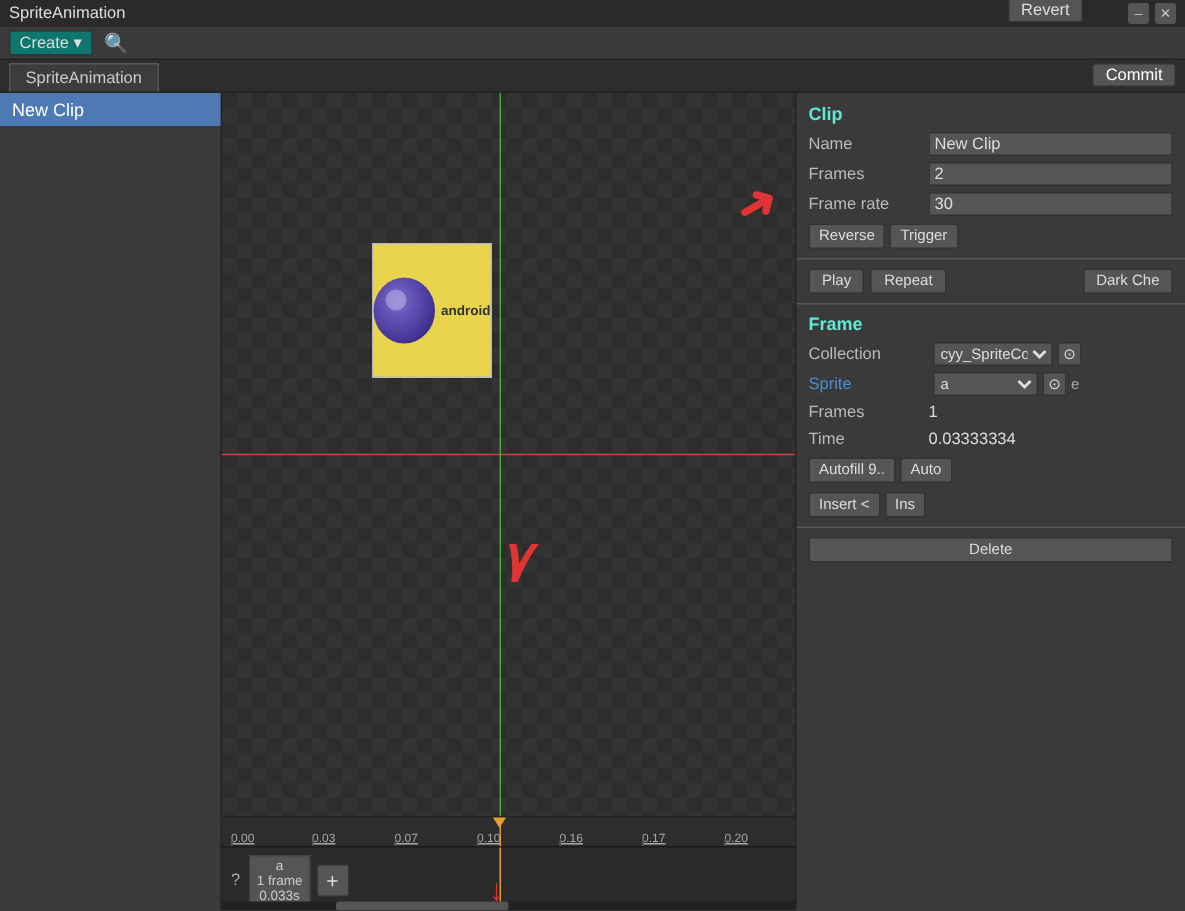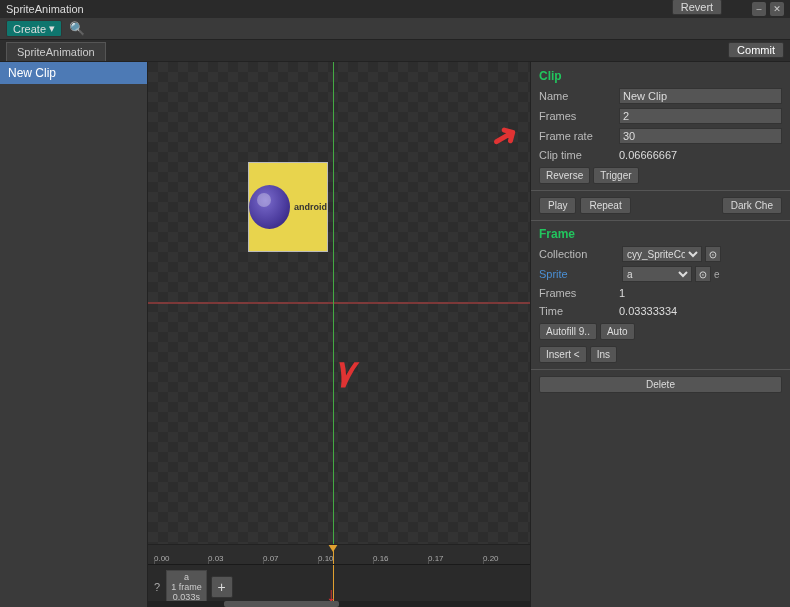--- a/index.html
+++ b/index.html
@@ -176,21 +176,21 @@
       border-left: 1px solid #222;
       height: 100%;
       overflow-y: auto;
       padding: 4px 0;
     }
 
     .panel-section-title {
       padding: 3px 8px;
       font-size: 12px;
       font-weight: bold;
-      color: #22c55e;
+      color: #5eead4;
     }
 
     .panel-row {
       display: flex;
       align-items: center;
       padding: 2px 8px;
       min-height: 18px;
     }
     .panel-label {
       width: 80px;
@@ -339,20 +339,21 @@
       align-items: center;
       border-bottom: 1px solid #1a1a1a;
       position: relative;
       overflow: hidden;
     }
     .t-tick {
       position: absolute;
       font-size: 8px;
       color: #aaa;
       top: 9px;
+      text-decoration: underline;
     }
     .t-tick-line {
       position: absolute;
       top: 14px;
       width: 1px;
       height: 6px;
       background: #555;
     }
 
     #timeline-content {
@@ -561,24 +562,20 @@
     <div class="panel-row">
       <span class="panel-label">Frames</span>
       <input class="panel-input" type="text" value="2" style="">
     </div>
 
     <div class="panel-row">
       <span class="panel-label">Frame rate</span>
       <input class="panel-input" type="text" value="30" style="">
     </div>
 
-    <div class="panel-row">
-      <span class="panel-label">Clip time</span>
-      <span class="panel-value">0.06666667</span>
-    </div>
 
 
     <div class="btn-row">
       <button class="small-btn">Reverse</button>
       <button class="small-btn">Trigger</button>
     </div>
 
     <div class="panel-divider"></div>
 
     <div class="play-bar">

